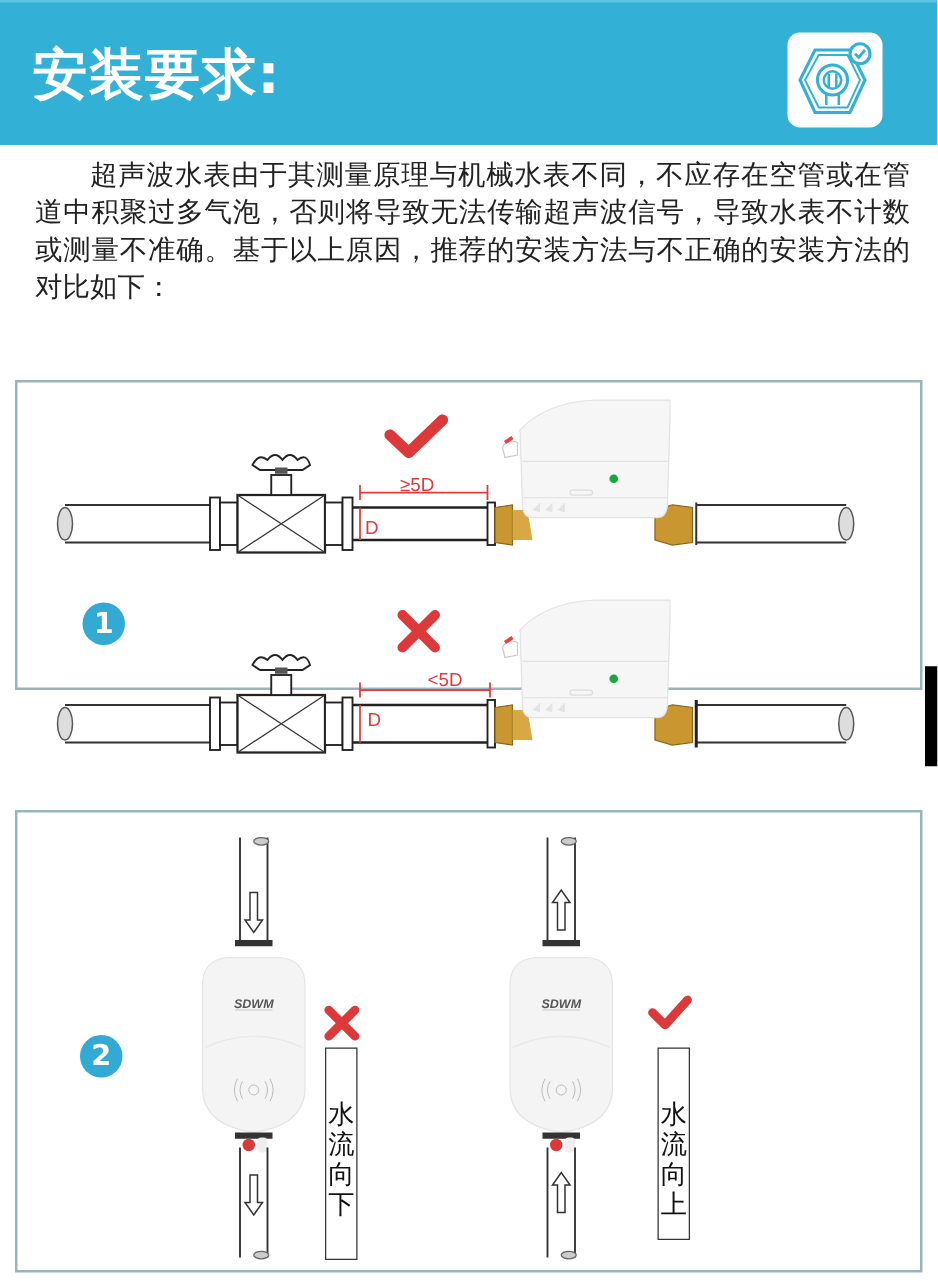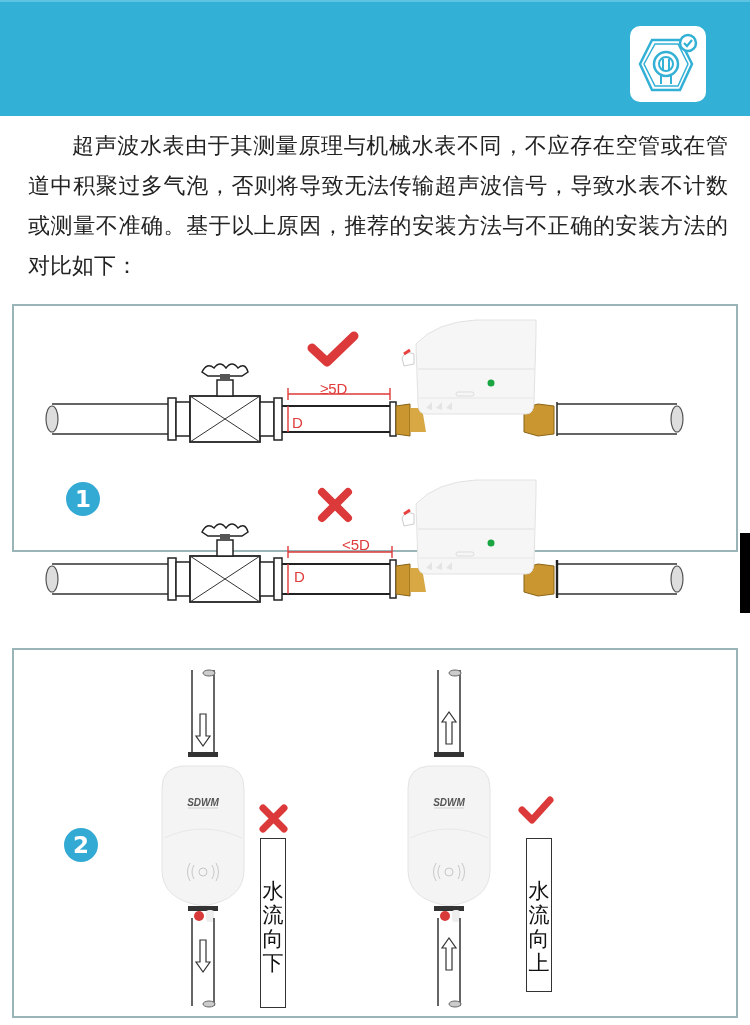--- a/index.html
+++ b/index.html
@@ -4,21 +4,21 @@
 <style>
   * { box-sizing: border-box; margin: 0; padding: 0; }
   html, body { width: 750px; height: 1025px; background: #ffffff; overflow: hidden; }
   body { position: relative; font-family: "DejaVu Sans", "Liberation Sans", sans-serif; }
 
   .header { position: absolute; left: 0; top: 0; width: 750px; height: 116px; background: #33b0d5; border-top: 2px solid #5cc3e2; }
   .header-title { position: absolute; left: 26px; top: 28px; font-size: 44px; font-weight: bold; color: #ffffff; letter-spacing: 1px; line-height: 60px; }
   .header-icon { position: absolute; left: 630px; top: 24px; width: 76px; width: 76px; height: 76px; background: #ffffff; border-radius: 10px; }
   .header-icon svg { position: absolute; left: 0; top: 0; }
 
-  .intro { position: absolute; left: 28px; top: 126px; width: 700px; font-size: 22px; line-height: 40px; color: #222222; text-align: justify; }
+  .intro { position: absolute; left: 28px; top: 126px; width: 700px; font-size: 22px; line-height: 30px; color: #222222; text-align: justify; }
   .intro p { text-indent: 44px; }
 
   .panel { position: absolute; border: 2px solid #9ab5b8; background: #ffffff; }
   .panel-1 { left: 12px; top: 304px; width: 726px; height: 248px; }
   .panel-2 { left: 12px; top: 648px; width: 726px; height: 370px; }
 
   .side-bar { position: absolute; left: 740px; top: 533px; width: 10px; height: 80px; background: #000000; }
 
   .step-badge { position: absolute; width: 34px; height: 34px; border-radius: 50%; background: #33aad3; color: #fff; font-weight: bold; font-size: 23px; text-align: center; line-height: 34px; }
 
@@ -27,20 +27,21 @@
 
   .flow-label { position: absolute; width: 26px; border: 1.5px solid #333; background: #fff; font-size: 21px; line-height: 24px; color: #111; text-align: center; padding-top: 40px; }
   .flow-label span { display: block; }
 
   svg { display: block; }
 </style>
 </head>
 <body>
 
 <div class="header">
+  <div class="header-title">安装要求:</div>
   <div class="header-icon">
     <svg width="76" height="76" viewBox="0 0 76 76">
       <polygon points="22,14 50,14 62,38 50,64 22,64 10,38" fill="none" stroke="#33b0d5" stroke-width="2.5"></polygon>
       <polygon points="25,18 48,18 58,38 48,60 25,60 14,38" fill="none" stroke="#33b0d5" stroke-width="1.5"></polygon>
       <circle cx="36" cy="38" r="12" fill="none" stroke="#33b0d5" stroke-width="2.5"></circle>
       <circle cx="36" cy="38" r="7" fill="none" stroke="#33b0d5" stroke-width="2"></circle>
       <path d="M33 33 L33 44 M39 33 L39 44 M31 50 L31 58 M41 50 L41 58" stroke="#33b0d5" stroke-width="2"></path>
       <circle cx="58" cy="17" r="8" fill="#fff" stroke="#33b0d5" stroke-width="2.5"></circle>
       <path d="M54 17 L57 20 L62 14" fill="none" stroke="#33b0d5" stroke-width="2.2"></path>
     </svg>

